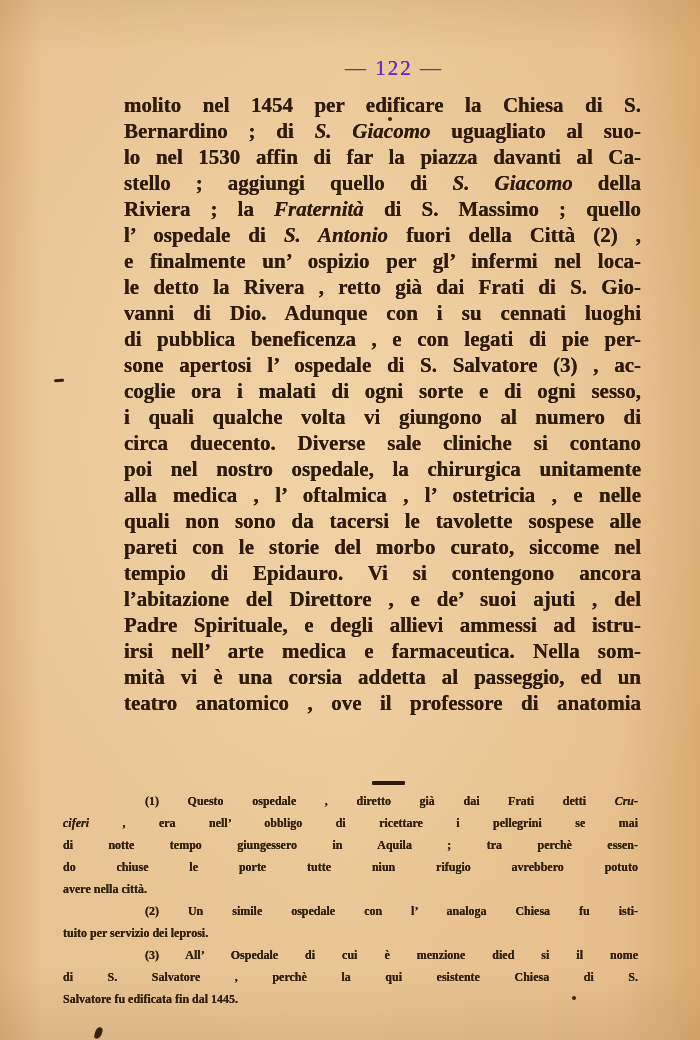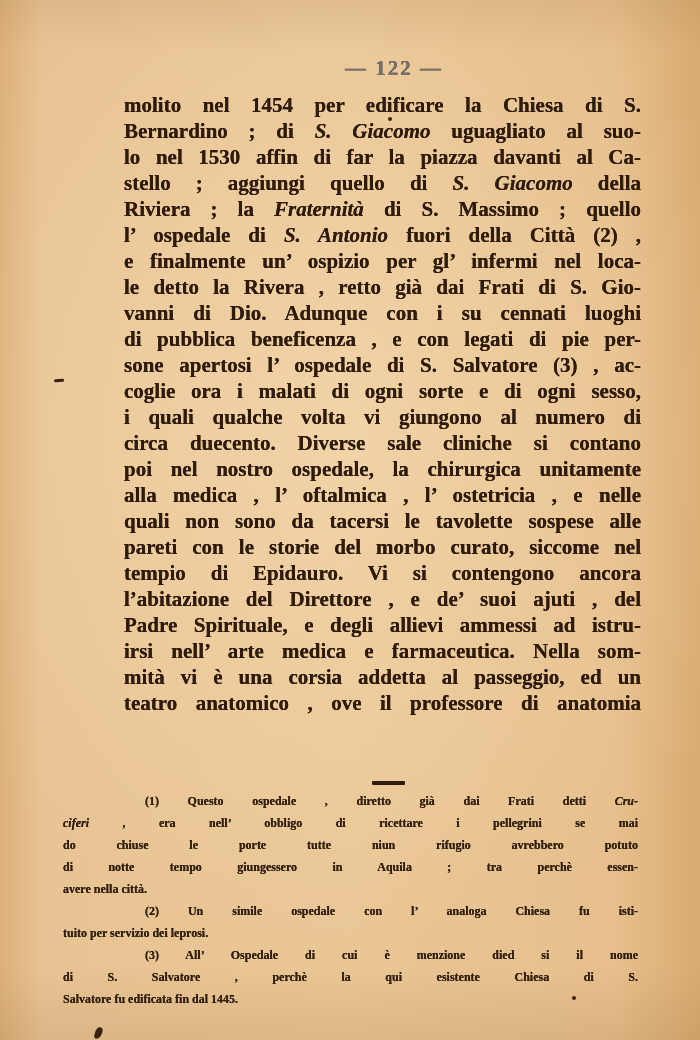--- a/index.html
+++ b/index.html
@@ -14,22 +14,22 @@
       linear-gradient(90deg, #dcb07a 0%, #e8c393 6%, #eac695 50%, #e6bf8c 88%, #d9ab72 100%),
       #e7c18e;
   }
   .paper::after{
     content:"";position:absolute;inset:0;pointer-events:none;
     background:linear-gradient(180deg, rgba(120,80,30,0.10) 0%, rgba(0,0,0,0) 5%, rgba(0,0,0,0) 93%, rgba(120,80,30,0.12) 100%);
   }
   .ink{color:#2d1a0b;}
   .page-number{
     position:absolute;top:56px;left:394px;transform:translateX(-50%);
-    font-size:21px;font-weight:bold;letter-spacing:2px;white-space:nowrap;
-    color:#737373;text-shadow:0 0 0.5px #2d1a0b;text-align:right;
+    font-size:21px;font-weight:normal;letter-spacing:2px;white-space:nowrap;
+    color:#6d28d9;text-shadow:0 0 0.5px #2d1a0b;text-align:right;
   }
   .body-text{
     position:absolute;top:92px;left:124px;width:517px;
     font-size:21px;line-height:26px;font-weight:bold;
     color:#2e1b0c;text-shadow:0 0 0.45px #2e1b0c;
   }
   .footnotes{
     position:absolute;top:790px;left:63px;width:575px;
     font-size:12px;line-height:22px;font-weight:bold;
     color:#31200f;text-shadow:0 0 0.4px #31200f;
@@ -84,22 +84,22 @@
     <div class="text-line"><span>irsi nell’ arte medica e farmaceutica. Nella som-</span></div>
     <div class="text-line"><span>mità vi è una corsia addetta al passeggio, ed un</span></div>
     <div class="text-line"><span>teatro anatomico , ove il professore di anatomia</span></div>
   </div>
 
 <div class="footnote-rule"></div>
 
 <div class="footnotes">
     <div class="text-line indented"><span>(1) Questo ospedale , diretto già dai Frati detti </span><span class="it">Cru-</span></div>
     <div class="text-line"><span class="it">ciferi</span><span> , era nell’ obbligo di ricettare i pellegrini se mai</span></div>
+    <div class="text-line"><span>di notte tempo giungessero in Aquila ; tra perchè essen-</span></div>
     <div class="text-line"><span>do chiuse le porte tutte niun rifugio avrebbero potuto</span></div>
-    <div class="text-line"><span>di notte tempo giungessero in Aquila ; tra perchè essen-</span></div>
     <div class="text-line flush"><span>avere nella città.</span></div>
     <div class="text-line indented"><span>(2) Un simile ospedale con l’ analoga Chiesa fu isti-</span></div>
     <div class="text-line flush"><span>tuito per servizio dei leprosi.</span></div>
     <div class="text-line indented"><span>(3) All’ Ospedale di cui è menzione died si il nome</span></div>
     <div class="text-line"><span>di S. Salvatore , perchè la qui esistente Chiesa di S.</span></div>
     <div class="text-line flush"><span>Salvatore fu edificata fin dal 1445.</span></div>
   </div>
 
 <div class="speck speck-dash"></div>
 <div class="speck speck-dot-top"></div>

